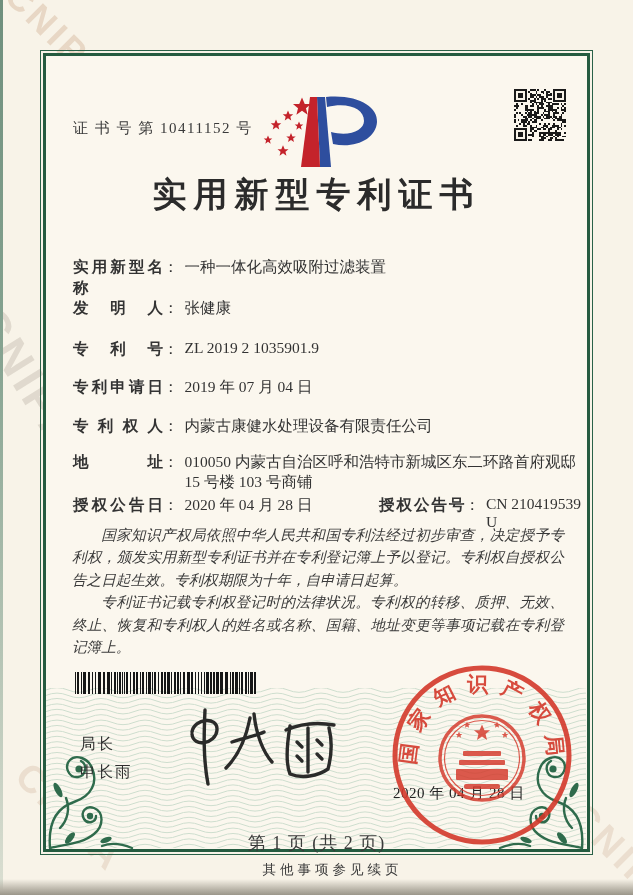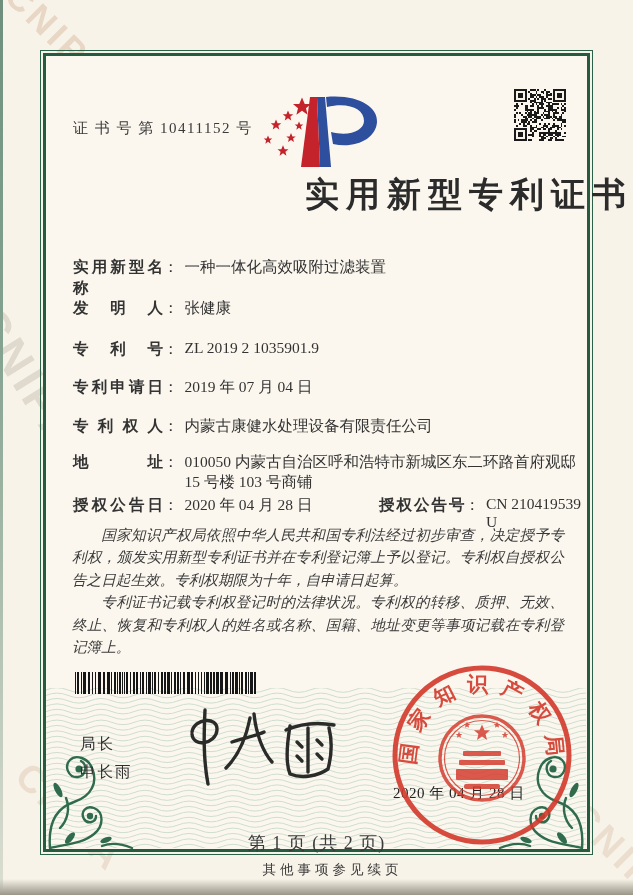--- a/index.html
+++ b/index.html
@@ -22,21 +22,21 @@
       font-weight:bold;letter-spacing:4px;pointer-events:none;z-index:0;}
   .wm1{left:-8px;top:14px;font-size:36px;transform:rotate(45deg);}
   .wm2{left:372px;top:236px;font-size:44px;transform:rotate(47deg);color:rgba(205,175,148,.33);}
   .wm3{left:-52px;top:352px;font-size:46px;transform:rotate(58deg);color:rgba(168,158,146,.30);}
   .wm4{left:2px;top:796px;font-size:38px;transform:rotate(45deg);color:rgba(205,175,148,.30);}
   .wm5{left:556px;top:836px;font-size:38px;transform:rotate(45deg);color:rgba(205,175,148,.30);}
   
   .cert-no{position:absolute;left:73px;top:90px;font-size:15px;letter-spacing:1.5px;color:#3a3a3a;z-index:3;margin-top:29px;}
   .logo{position:absolute;left:254px;top:94px;width:138px;height:76px;z-index:3;}
   .qr{position:absolute;left:514px;top:89px;width:52px;height:52px;z-index:3;}
-  .title{position:absolute;left:0;top:172px;width:100%;text-align:right;font-size:34px;font-weight:bold;
+  .title{position:absolute;left:0;top:172px;width:100%;text-align:center;font-size:34px;font-weight:bold;
          letter-spacing:7px;color:#2b2b2b;z-index:3;}
   
   .row{position:absolute;left:73px;display:flex;align-items:flex-start;font-size:15.5px;color:#333;z-index:3;}
   .row .lbl{display:inline-block;width:90px;text-align:justify;text-align-last:justify;font-weight:bold;}
   .row .colon{display:inline-block;}
   .row .val{display:inline-block;padding-left:6px;white-space:pre-wrap;}
   .r-name{top:257px;} .r-inv{top:298px;} .r-pat{top:339px;} .r-app{top:377px;}
   .r-owner{top:416px;} .r-addr{top:452px;} .r-grant{top:495px;}
   .r-addr .val{width:402px;line-height:20px;}
   .r-grant2{position:absolute;left:306px;top:0;display:flex;}

